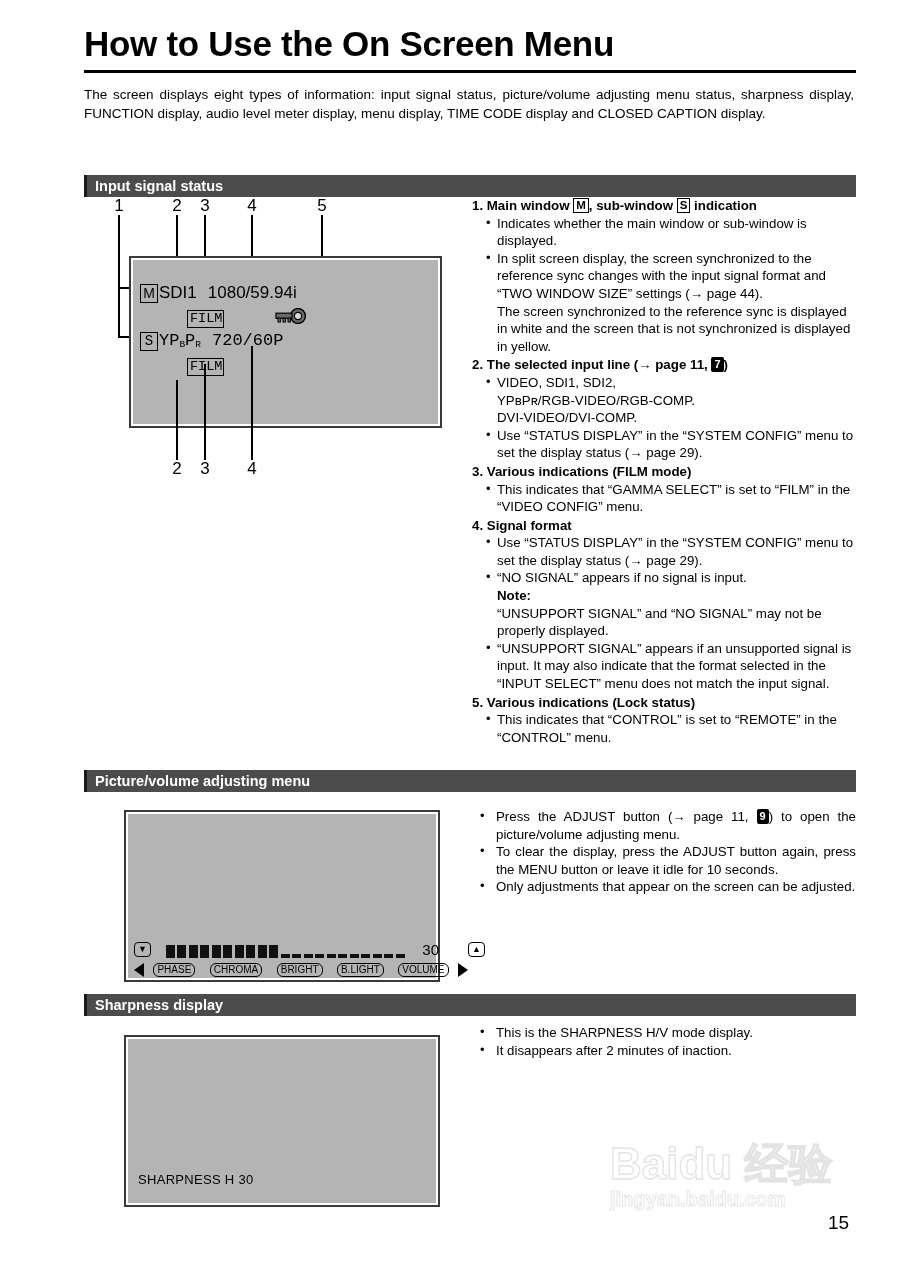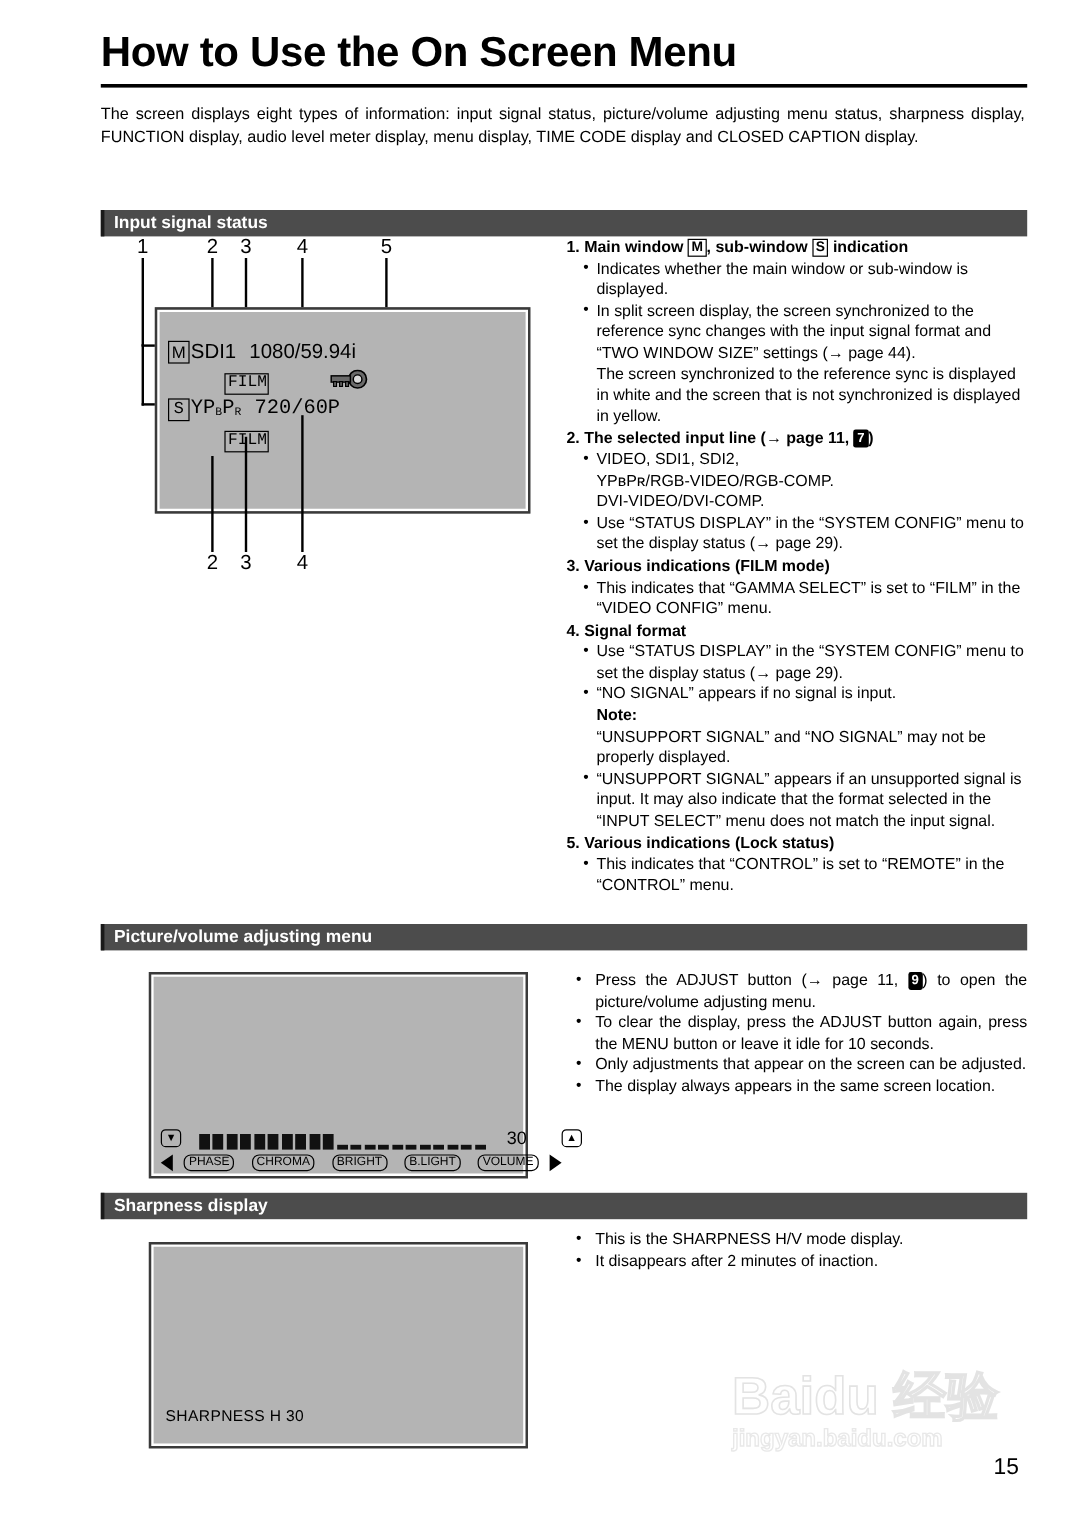--- a/index.html
+++ b/index.html
@@ -301,21 +301,20 @@
     </div>
   </div>
 
   <div class="rcol" style="top:808px;">
     <ul style="padding-left:8px;">
       <li class="just" style="padding-left:16px;">
         <span>Press the ADJUST button (→ page 11, </span><span class="badge">9</span><span>) to open the picture/volume adjusting menu.</span>
       </li>
       <li class="just" style="padding-left:16px;">To clear the display, press the ADJUST button again, press the MENU button or leave it idle for 10 seconds.</li>
       <li class="just" style="padding-left:16px;">Only adjustments that appear on the screen can be adjusted.</li>
-      <li class="just" style="padding-left:16px;">The display always appears in the same screen location.</li>
     </ul>
   </div>
 
   <div class="sec-bar" id="bar-sharp">
     <span>Sharpness display</span>
   </div>
 
   <div class="screen" id="screen3">
     <div class="sharp-txt" style="left:12px; top:135px;">SHARPNESS   H   30</div>
   </div>

